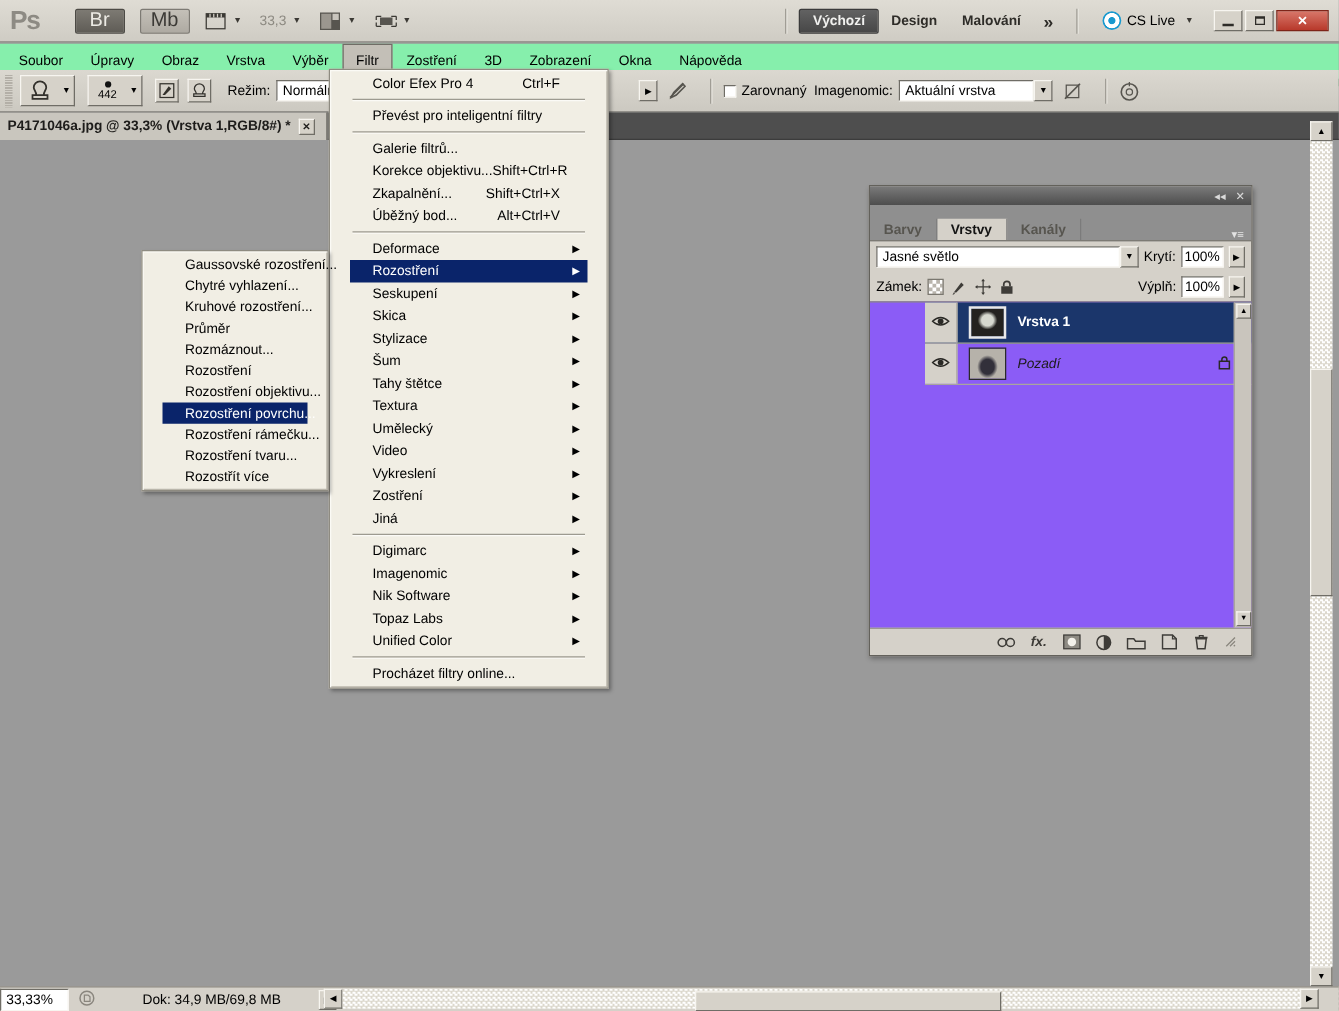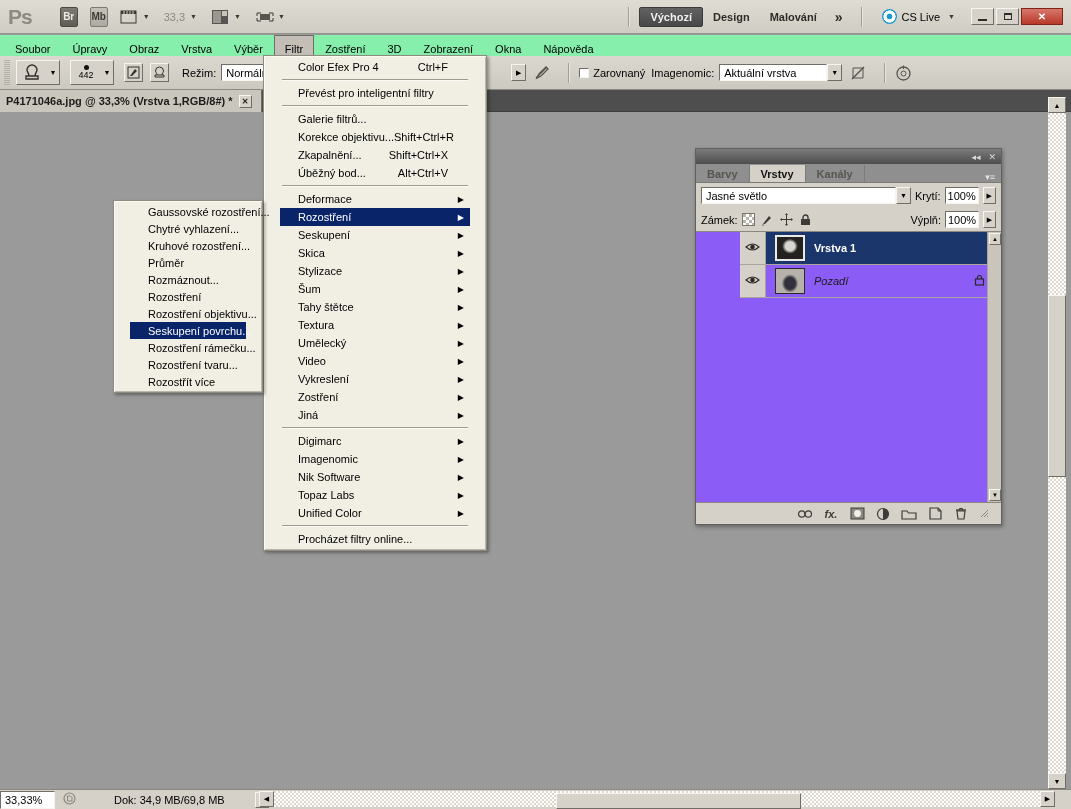--- a/index.html
+++ b/index.html
@@ -10,22 +10,22 @@
   .raised { border:1px solid; border-color:#f7f5f0 #6f6d66 #6f6d66 #f7f5f0; background:#d6d2c9; }
   .sunken { border:1px solid; border-color:#6f6d66 #f7f5f0 #f7f5f0 #6f6d66; background:#fff; }
   .checker { background-image:conic-gradient(#ffffff 0 25%, #dcd8cd 25% 50%, #ffffff 50% 75%, #dcd8cd 75% 100%);
              background-size:4px 4px; }
 
   
   .appbar { position:absolute; left:0; top:0; width:1071px; height:34px;
             background:linear-gradient(#dfdcd4,#cfccc4); border-bottom:1px solid #96938b;
             display:flex; align-items:center; padding:0 8px; }
   .ps-logo { font-size:21px; font-weight:bold; color:#8d8a83; margin-right:28px; letter-spacing:-1px; }
-  .sq-btn { width:18px; height:20px; display:flex; align-items:center; justify-content:center;
-            font-weight:bold; font-size:10px; border-radius:2px; margin-right:12px; }
+  .sq-btn { width:40px; height:20px; display:flex; align-items:center; justify-content:center;
+            font-weight:normal; font-size:16px; border-radius:2px; margin-right:12px; }
   .br { background:linear-gradient(#7d7a73,#5f5c56); color:#eceae4; border:1px solid #4c4a45; }
   .mb { background:linear-gradient(#c4c0b8,#aeaaa2); color:#3c3a36; border:1px solid #7d7a73; }
   .tool-group { display:flex; align-items:center; margin-right:14px; }
   .tg-icon { width:20px; height:16px; position:relative; }
   .dd-arrow { font-size:7px; color:#3b3934; margin-left:3px; }
   .zoom-ro { color:#8d8a82; margin-right:2px; }
   .bar-sep { width:1px; height:20px; background:#a09d95; box-shadow:1px 0 0 #e9e7e1; margin:0 10px; }
   .ws-btn { padding:3px 10px; font-weight:bold; color:#2e2c28; }
   .ws-btn.active { background:linear-gradient(#626262,#474747); color:#f1f1ef;
                    border:1px solid #3a3a3a; border-radius:2px; }
@@ -94,21 +94,21 @@
   #filter-menu { left:263px; top:55px; width:224px; }
   #blur-submenu { left:113px; top:200px; width:150px; }
 
   
   .panel { position:absolute; left:695px; top:148px; width:307px; height:377px;
            background:#d5d1c9; border:1px solid #63615b; box-shadow:1px 2px 4px rgba(0,0,0,.35);
            display:flex; flex-direction:column; z-index:20; }
   .panel-header { height:15px; background:linear-gradient(#7b7b7b,#4d4d4d);
                   display:flex; align-items:center; justify-content:flex-end; gap:8px;
                   color:#d9d9d9; font-size:9px; padding:0 5px; }
-  .panel-tabs { height:19px; background:#8f8f8f; display:flex; align-items:flex-end;
+  .panel-tabs { height:29px; background:#8f8f8f; display:flex; align-items:flex-end;
                 border-bottom:1px solid #7c7a74; }
   .ptab { padding:3px 11px 2px; font-weight:bold; color:#57554f; background:#8f8f8f;
           border-right:1px solid #7b7b7b; }
   .ptab.active { background:#d5d1c9; color:#141414; }
   .ptab-menu { margin-left:auto; color:#e3e3e3; font-size:9px; padding-right:6px; }
   .blend-row, .lock-row { display:flex; align-items:center; padding:3px 5px; gap:4px; }
   .blend-select { width:210px; }
   .blend-select .fs-text { flex:1; }
   .pct-box { width:34px; height:17px; display:flex; align-items:center; justify-content:center; }
   .spin-btn { width:13px; height:17px; display:flex; align-items:center; justify-content:center; font-size:7px; }
@@ -454,21 +454,21 @@
     <div class="menu-item">
       <span class="mi-label">Rozmáznout...</span>
     </div>
     <div class="menu-item">
       <span class="mi-label">Rozostření</span>
     </div>
     <div class="menu-item">
       <span class="mi-label">Rozostření objektivu...</span>
     </div>
     <div class="menu-item hl">
-      <span class="mi-label">Seskupení povrchu...</span>
+      <span class="mi-label">Rozostření povrchu...</span>
     </div>
     <div class="menu-item">
       <span class="mi-label">Rozostření rámečku...</span>
     </div>
     <div class="menu-item">
       <span class="mi-label">Rozostření tvaru...</span>
     </div>
     <div class="menu-item">
       <span class="mi-label">Rozostřít více</span>
     </div>

